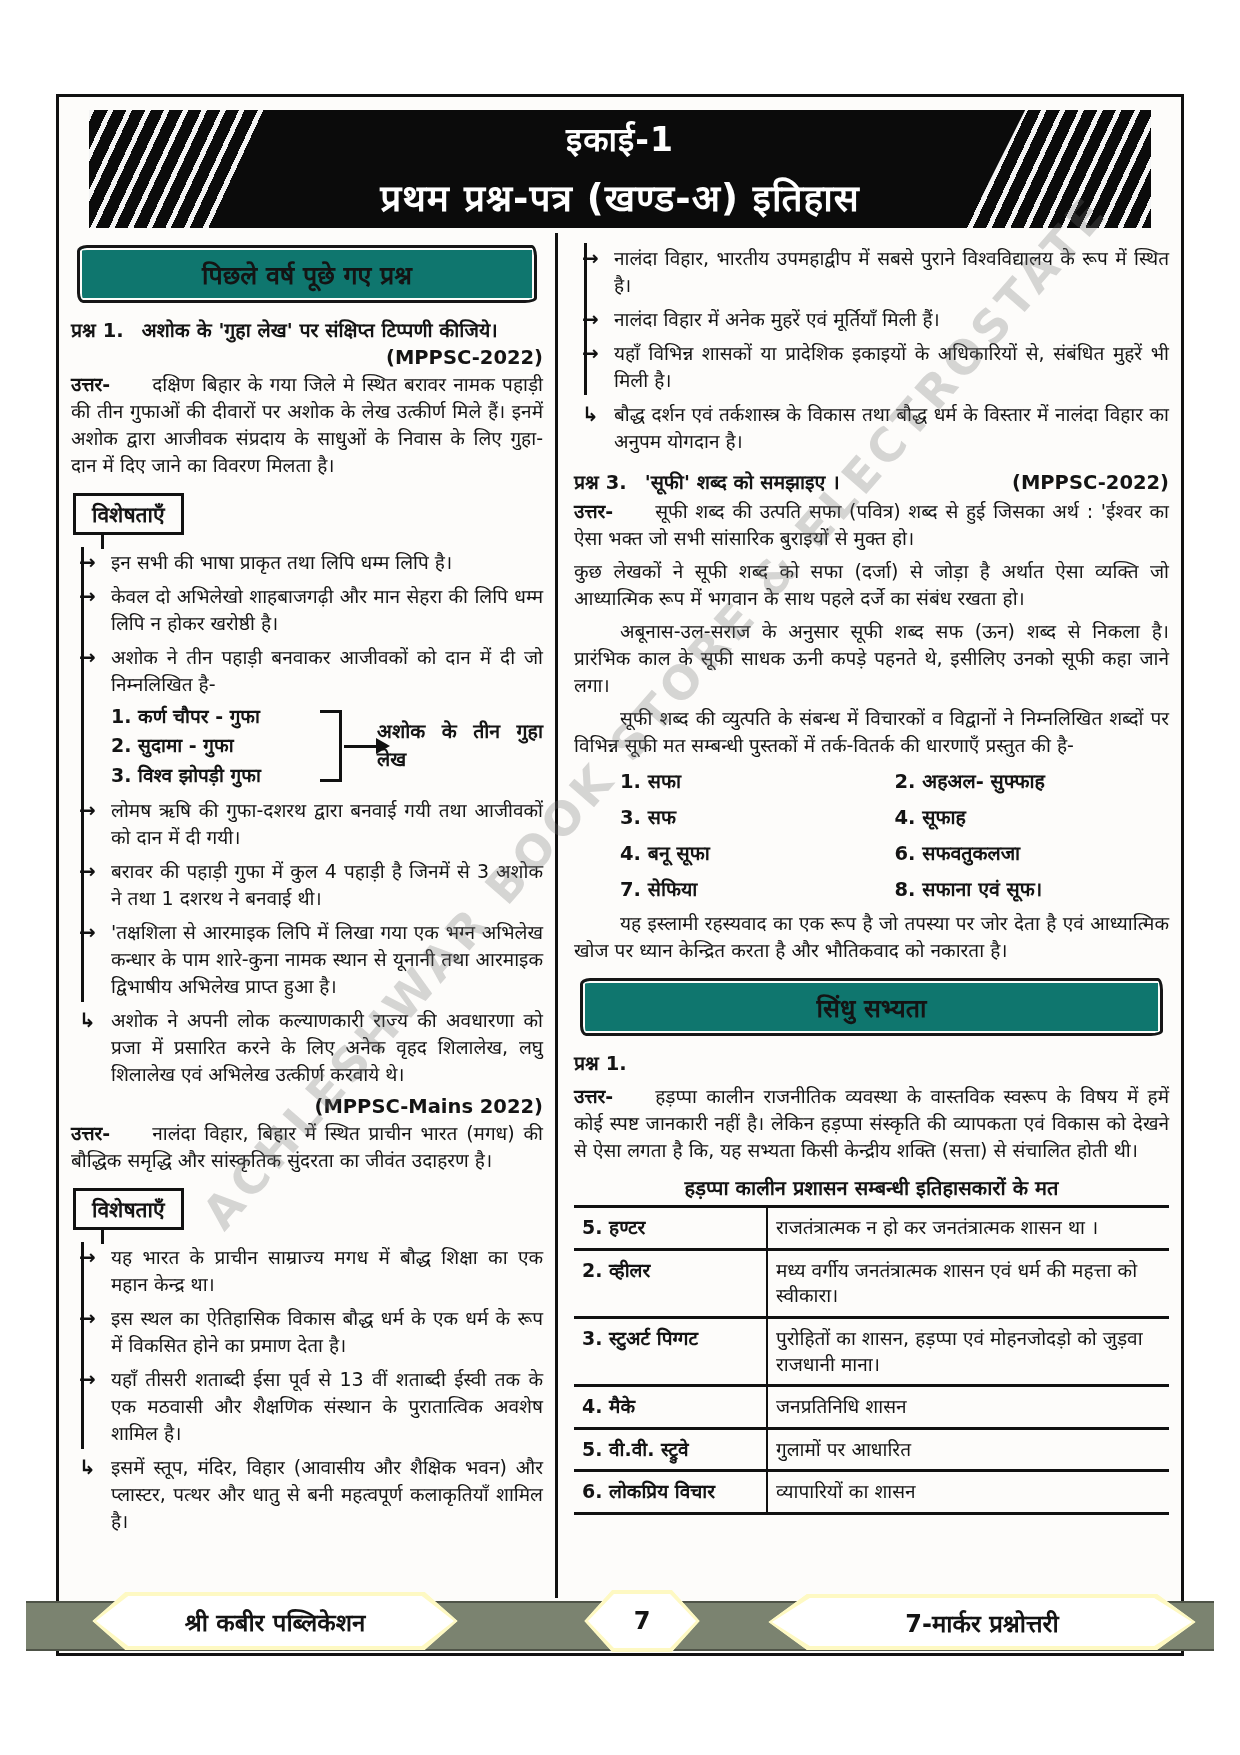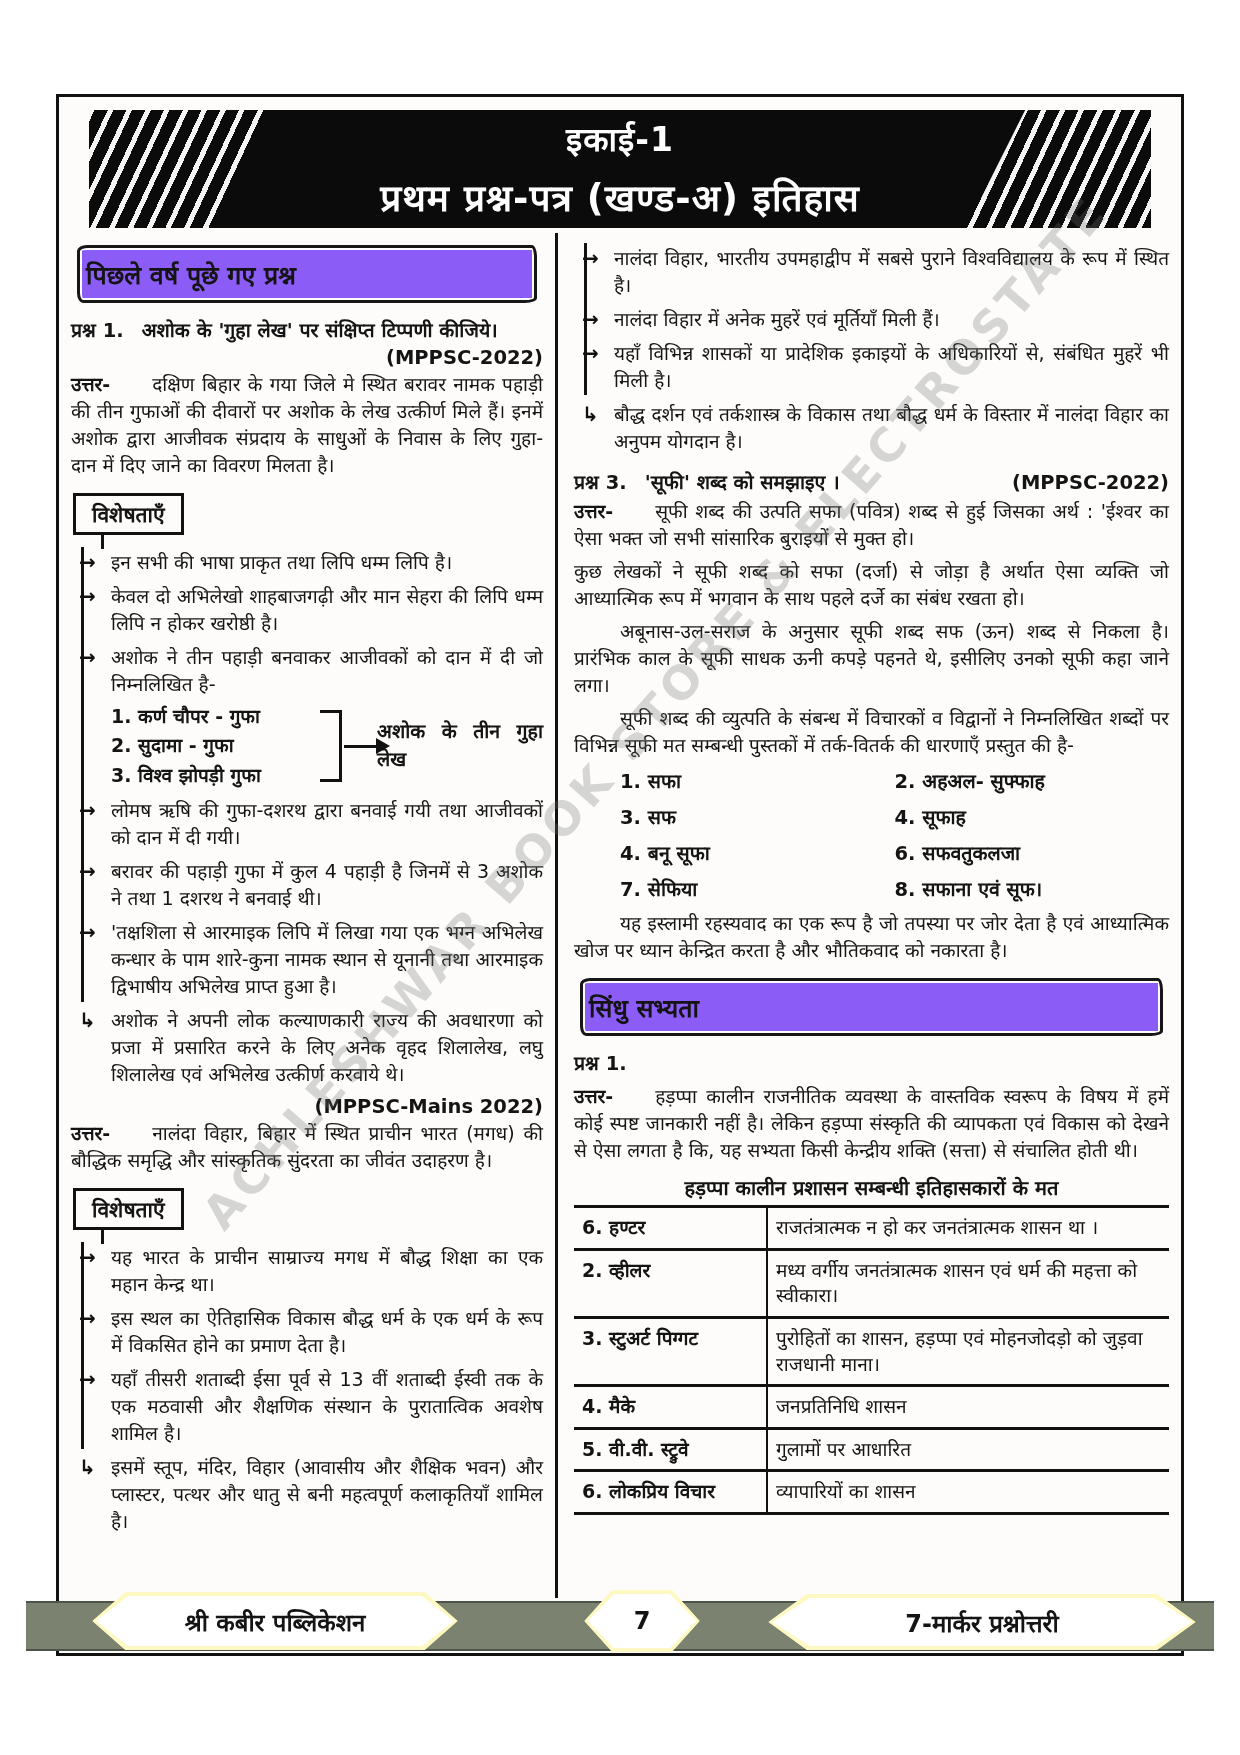--- a/index.html
+++ b/index.html
@@ -26,23 +26,23 @@
   .band .l2{font-size:37px;font-weight:bold;margin-top:10px;letter-spacing:1px;z-index:2;}
   
   .content{position:absolute;left:0;right:0;top:136px;bottom:55px;display:flex;overflow:hidden;}
   .col-left{width:496px;box-sizing:border-box;padding:6px 12px 0 12px;}
   .divider{width:3px;background:#111;}
   .col-right{flex:1;box-sizing:border-box;padding:6px 12px 0 16px;}
   p{margin:0;}
   .body-t{font-size:19px;line-height:1.42;text-align:justify;}
   
   .secbox{
-    border:3.5px solid #161616;background:#8b5cf6;
+    border:3.5px solid #161616;background:#0f766e;
     border-radius:10px 5px 12px 6px / 6px 12px 5px 10px;
-    font-weight:bold;font-size:25px;padding:9px 6px;
+    text-align:center;font-weight:bold;font-size:25px;padding:9px 6px;
     margin:6px 6px 14px 6px;box-shadow:0 0 0 2px #fdfcfa inset;
   }
   .qline{font-weight:bold;font-size:19.5px;line-height:1.4;display:flex;gap:18px;margin-top:4px;}
   .qsrc{font-weight:bold;font-size:19.5px;text-align:right;margin:2px 0 2px 0;}
   .ans{margin-top:2px;}
   .ans .lbl{font-weight:bold;margin-right:42px;}
   .feat{
     display:inline-block;border:3px solid #111;font-weight:bold;font-size:21px;
     padding:4px 16px;margin:14px 0 0 2px;background:#fdfcfa;
   }
@@ -212,21 +212,21 @@
 
       <p class="qline">
         <span>प्रश्न 1.</span>
       </p>
       <p class="body-t ans mt6"><span class="lbl">उत्तर-</span><span>हड़प्पा कालीन राजनीतिक व्यवस्था के वास्तविक स्वरूप के विषय में हमें कोई स्पष्ट जानकारी नहीं है। लेकिन हड़प्पा संस्कृति की व्यापकता एवं विकास को देखने से ऐसा लगता है कि, यह सभ्यता किसी केन्द्रीय शक्ति (सत्ता) से संचालित होती थी।</span></p>
 
       <p class="ttitle">हड़प्पा कालीन प्रशासन सम्बन्धी इतिहासकारों के मत</p>
       <table class="htable">
         <tbody>
             <tr>
-          <td class="c1">6.  हण्टर</td>
+          <td class="c1">5.  हण्टर</td>
           <td>राजतंत्रात्मक न हो कर जनतंत्रात्मक शासन था ।</td>
         </tr>
         <tr>
           <td class="c1">2.  व्हीलर</td>
           <td>मध्य वर्गीय जनतंत्रात्मक शासन एवं धर्म की महत्ता को स्वीकारा।</td>
         </tr>
         <tr>
           <td class="c1">3.  स्टुअर्ट पिग्गट</td>
           <td>पुरोहितों का शासन, हड़प्पा एवं मोहनजोदड़ो को जुड़वा राजधानी माना।</td>
         </tr>

